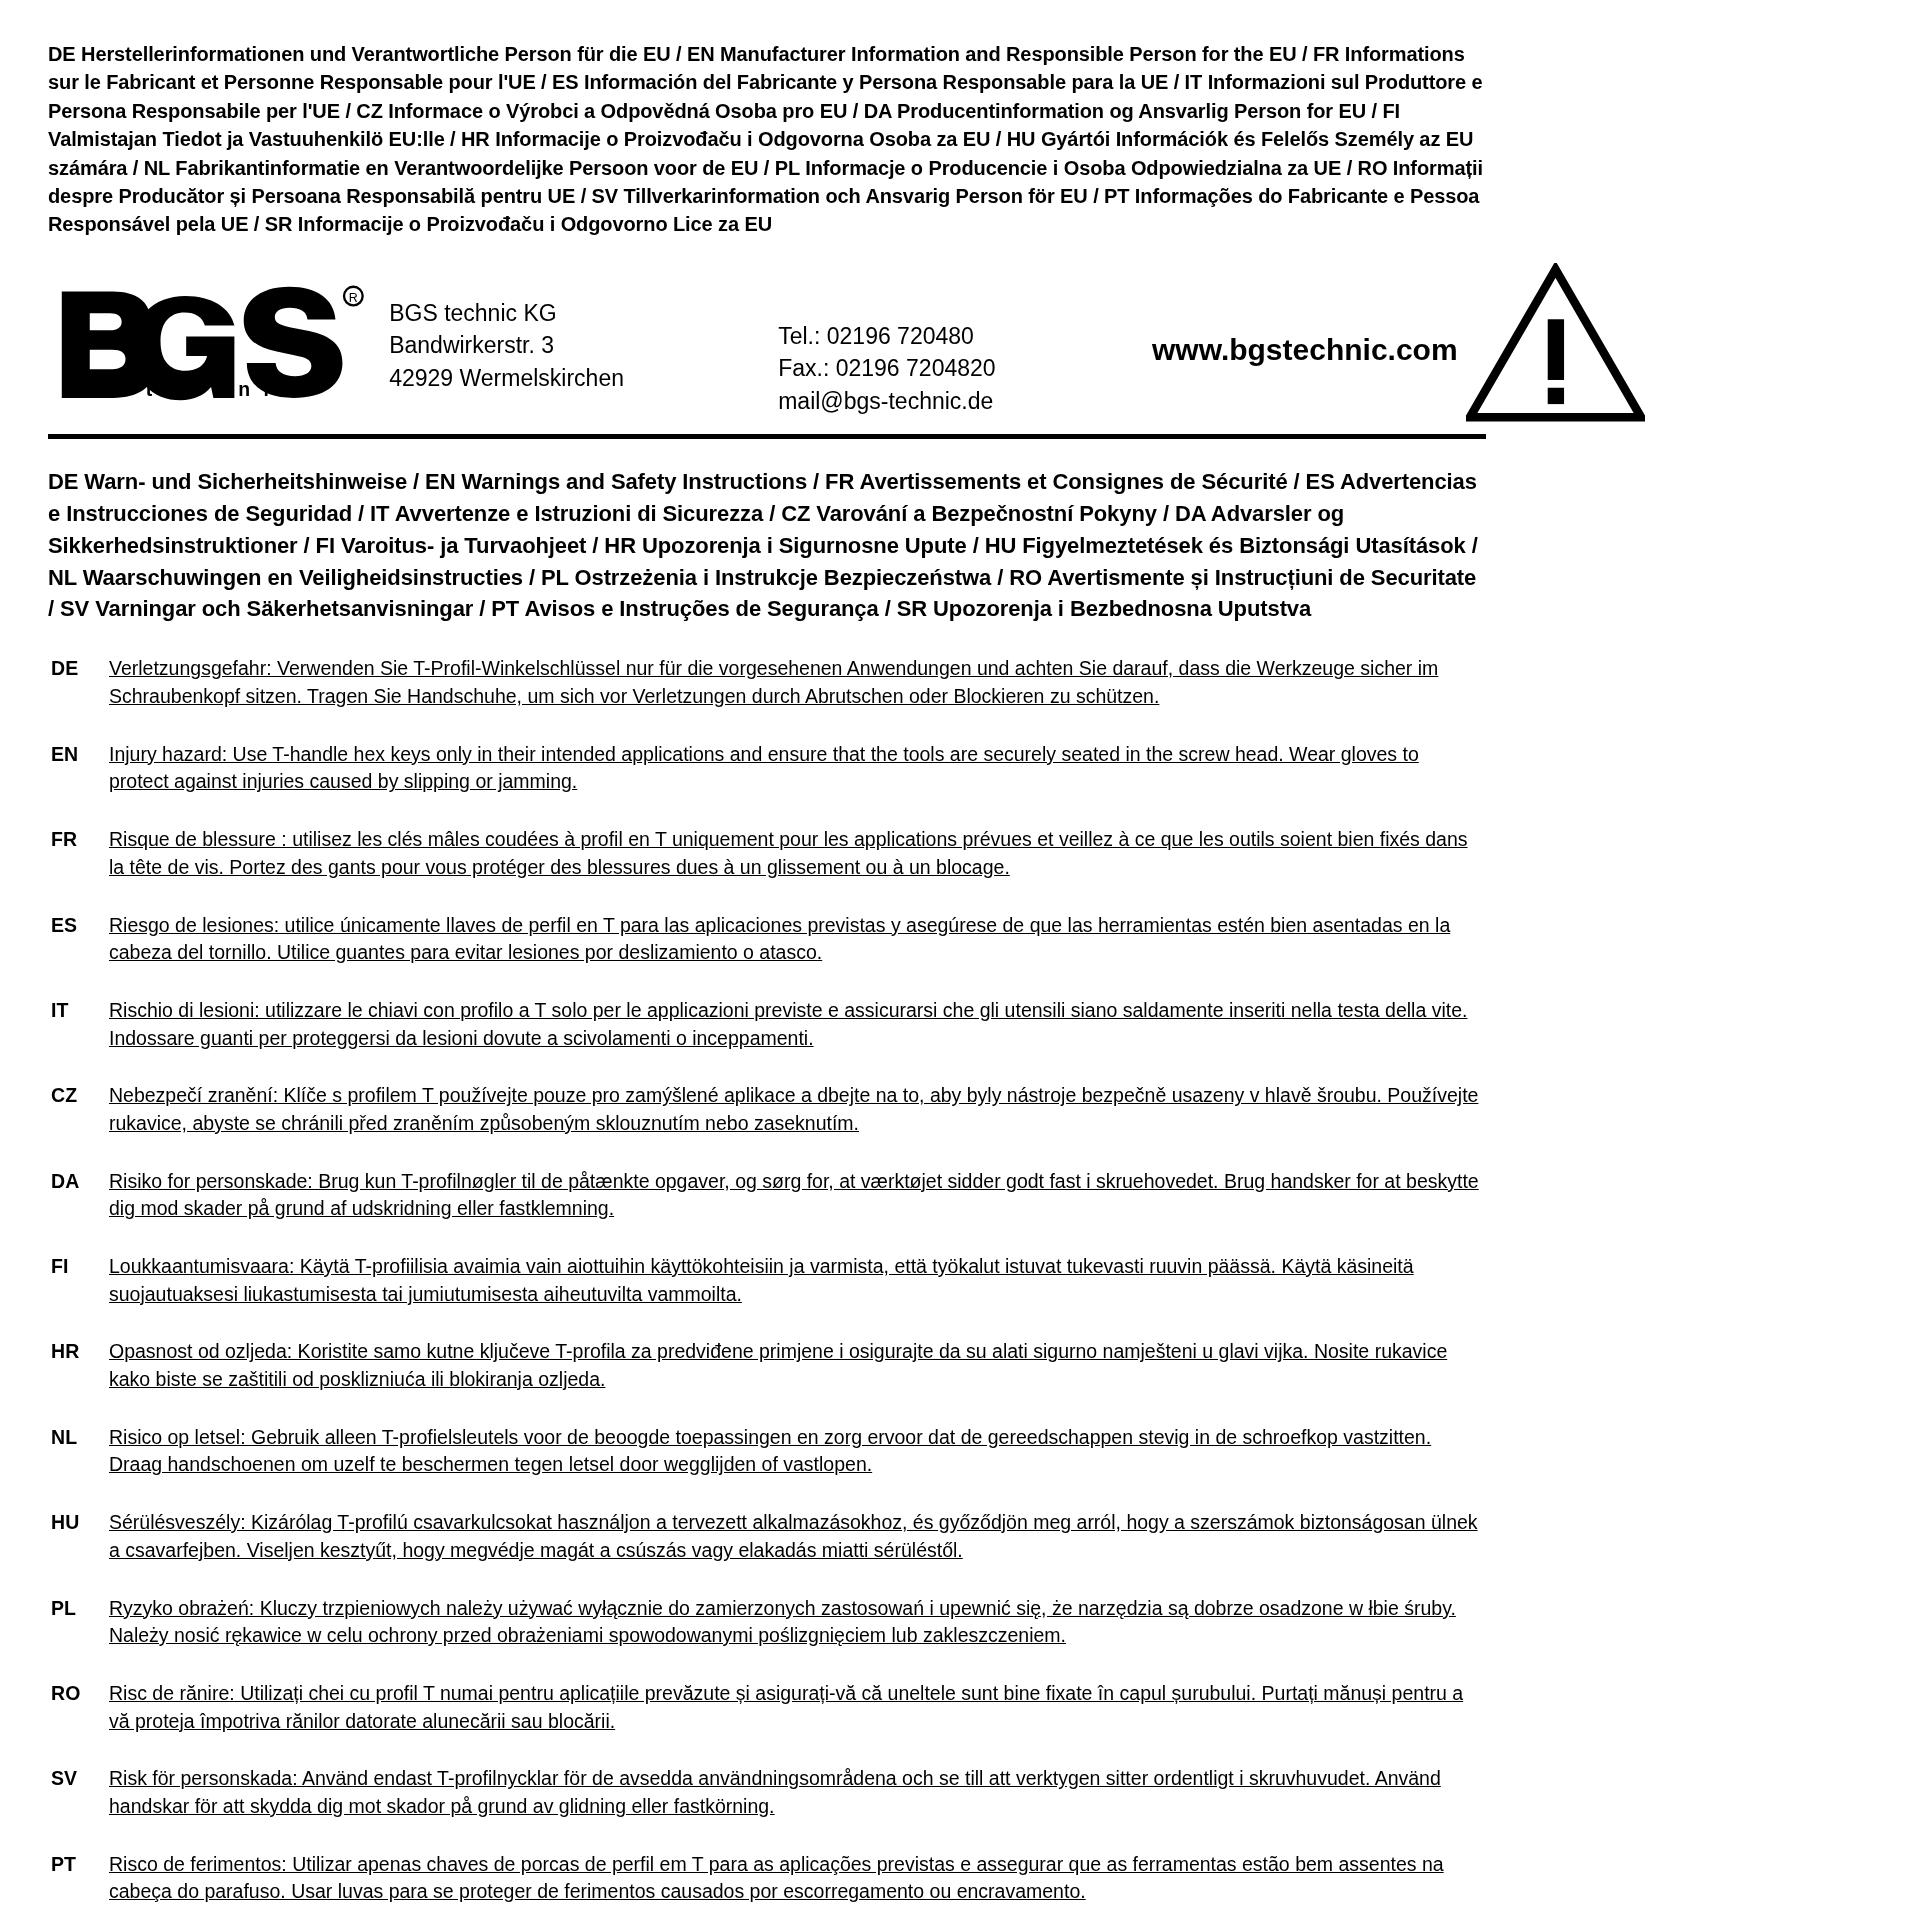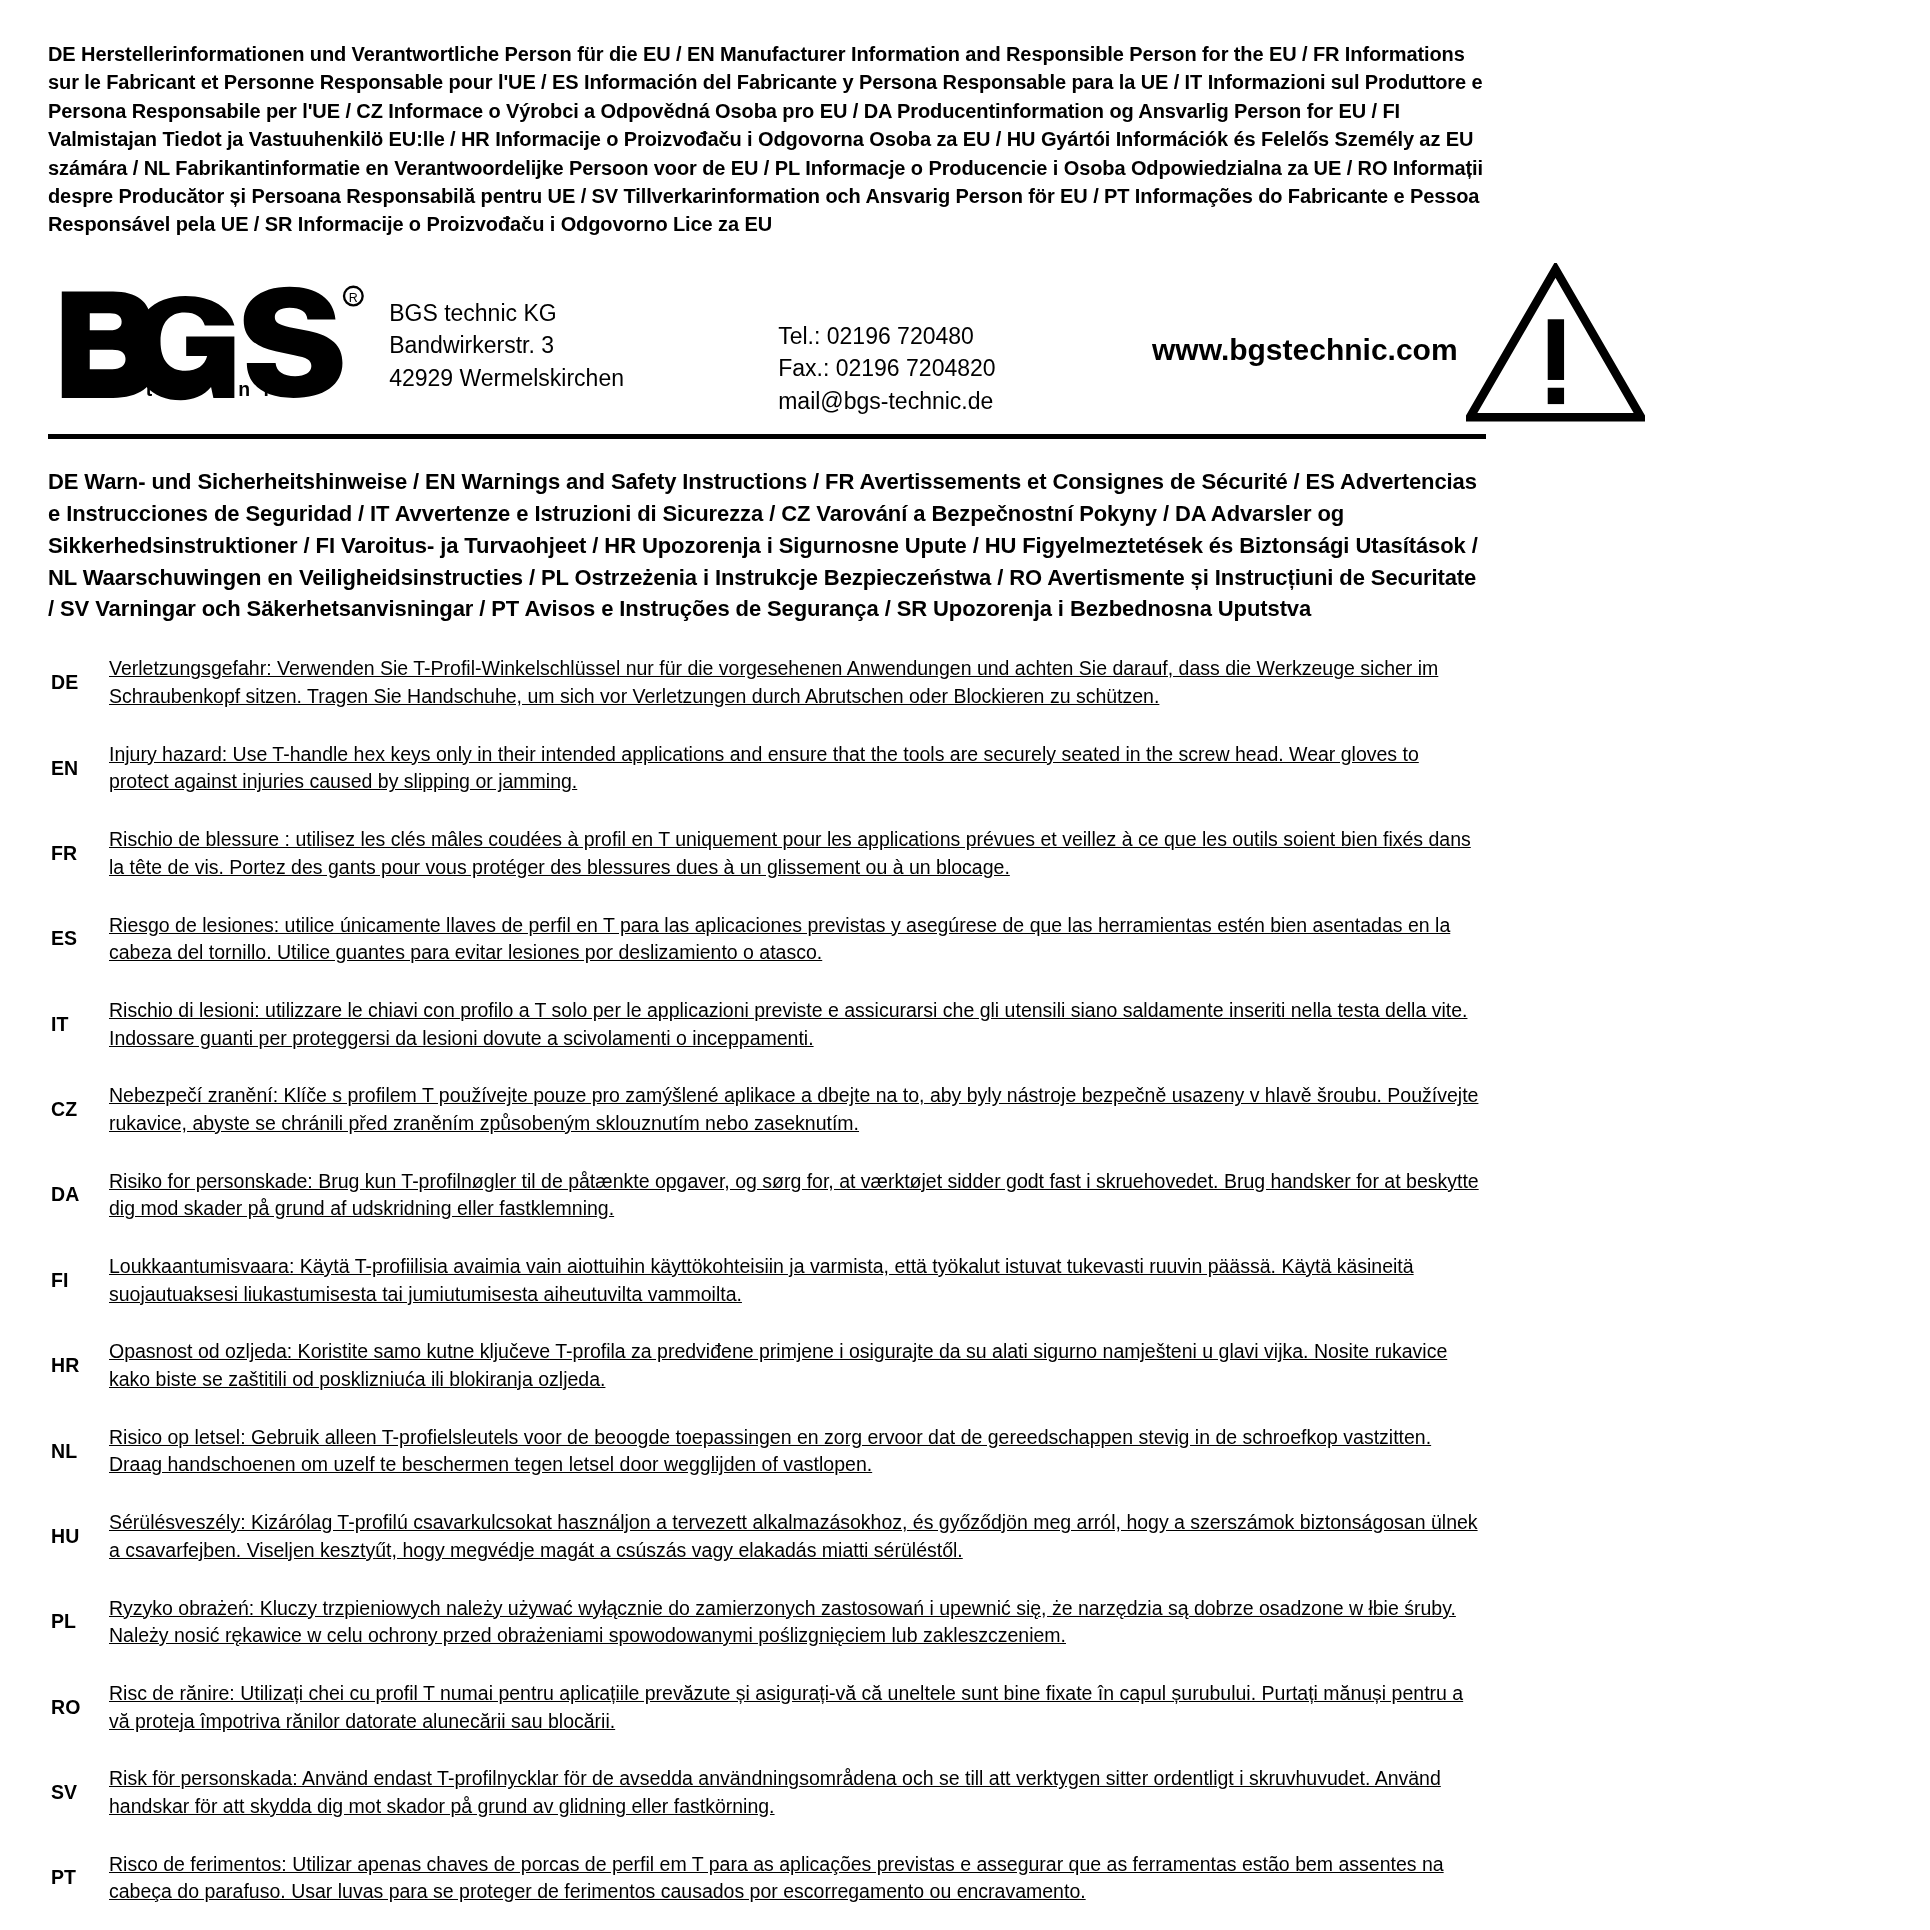--- a/index.html
+++ b/index.html
@@ -82,21 +82,21 @@
     font-weight: bold;
     line-height: 1.45;
     letter-spacing: -0.1px;
     margin: 0 0 23px 0;
   }
 
   
   .lang-list { margin: 0; }
   .lang-row {
     display: flex;
-    align-items: center;
+    align-items: flex-start;
     margin-bottom: 15px;
     margin-top: 30px;
   }
   .lang-code {
     flex: 0 0 61px;
     font-size: 19.5px;
     font-weight: bold;
     line-height: 1.42;
     padding-left: 3.1px;
     box-sizing: border-box;
@@ -172,21 +172,21 @@
       <div class="lang-text">Verletzungsgefahr: Verwenden Sie T-Profil-Winkelschlüssel nur für die vorgesehenen Anwendungen und achten Sie darauf, dass die Werkzeuge sicher im Schraubenkopf sitzen. Tragen Sie Handschuhe, um sich vor Verletzungen durch Abrutschen oder Blockieren zu schützen.</div>
     </div>
 
     <div class="lang-row">
       <div class="lang-code">EN</div>
       <div class="lang-text">Injury hazard: Use T-handle hex keys only in their intended applications and ensure that the tools are securely seated in the screw head. Wear gloves to protect against injuries caused by slipping or jamming.</div>
     </div>
 
     <div class="lang-row">
       <div class="lang-code">FR</div>
-      <div class="lang-text">Rischio de blessure : utilisez les clés mâles coudées à profil en T uniquement pour les applications prévues et veillez à ce que les outils soient bien fixés dans la tête de vis. Portez des gants pour vous protéger des blessures dues à un glissement ou à un blocage.</div>
+      <div class="lang-text">Risque de blessure : utilisez les clés mâles coudées à profil en T uniquement pour les applications prévues et veillez à ce que les outils soient bien fixés dans la tête de vis. Portez des gants pour vous protéger des blessures dues à un glissement ou à un blocage.</div>
     </div>
 
     <div class="lang-row">
       <div class="lang-code">ES</div>
       <div class="lang-text">Riesgo de lesiones: utilice únicamente llaves de perfil en T para las aplicaciones previstas y asegúrese de que las herramientas estén bien asentadas en la cabeza del tornillo. Utilice guantes para evitar lesiones por deslizamiento o atasco.</div>
     </div>
 
     <div class="lang-row">
       <div class="lang-code">IT</div>
       <div class="lang-text">Rischio di lesioni: utilizzare le chiavi con profilo a T solo per le applicazioni previste e assicurarsi che gli utensili siano saldamente inseriti nella testa della vite. Indossare guanti per proteggersi da lesioni dovute a scivolamenti o inceppamenti.</div>

